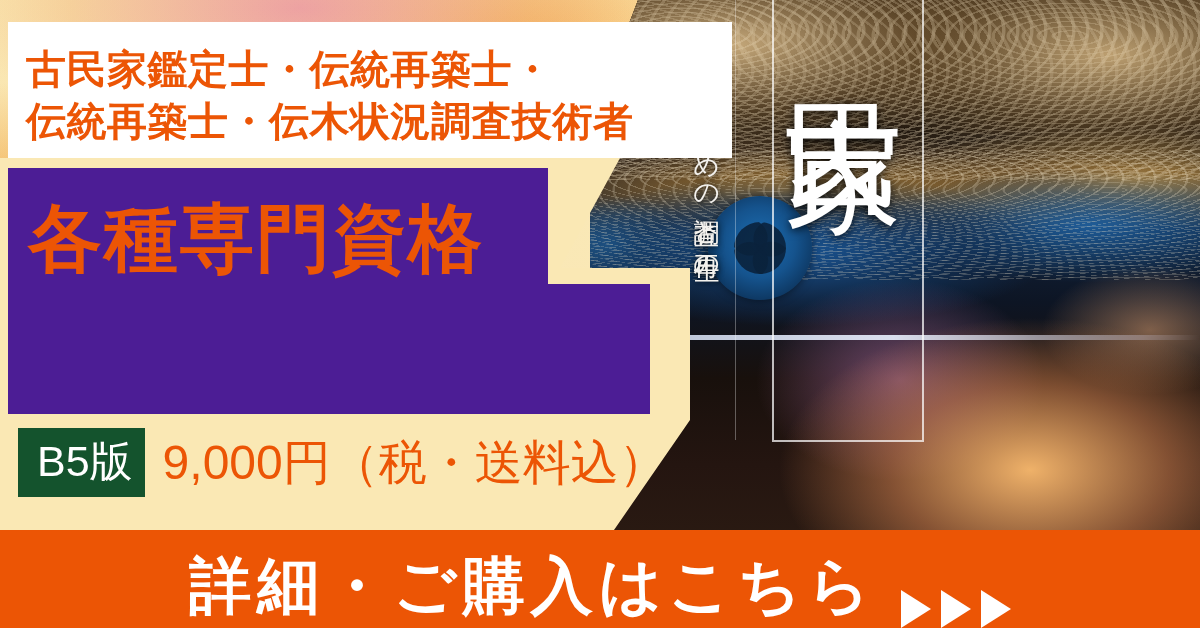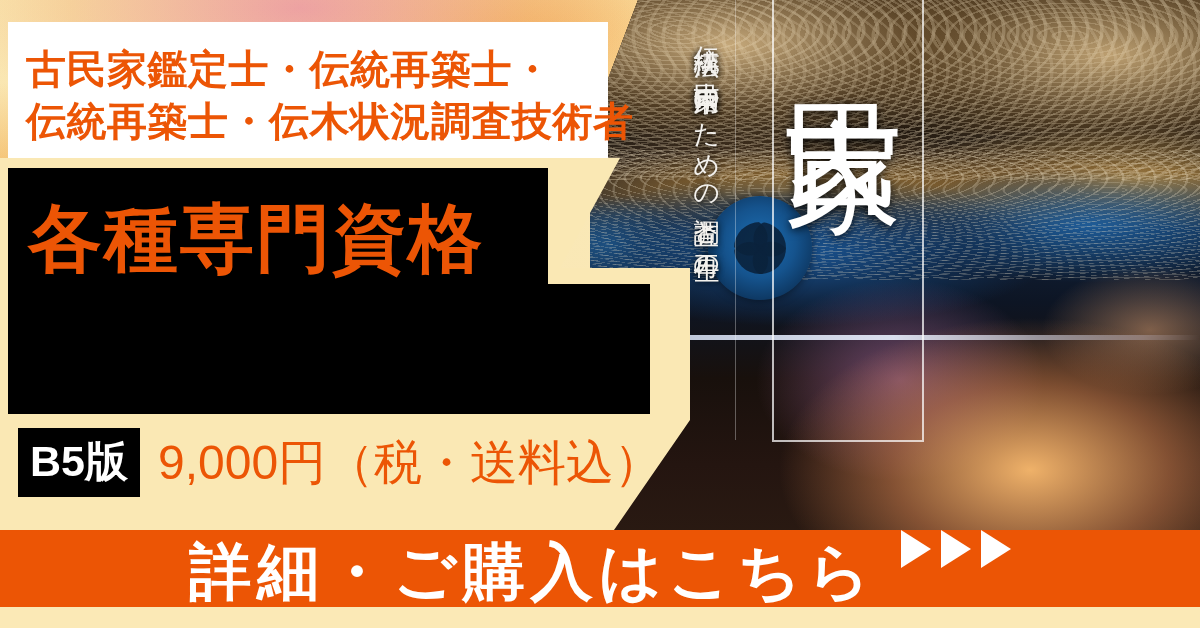--- a/index.html
+++ b/index.html
@@ -168,41 +168,41 @@
     left: 0; top: 158px;
     width: 690px; height: 372px;
     background: #fae8b4;
     clip-path: polygon(0 0, 620px 0, 560px 110px, 690px 110px, 690px 262px, 614px 372px, 0 372px);
   }
 
   
   .panel-quals {
     position: absolute;
     left: 8px; top: 22px;
-    width: 600px; height: 136px;
+    width: 724px; height: 136px;
     background: #ffffff;
   }
   .panel-quals .line {
     position: absolute;
     left: 18px;
     font-size: 40px;
     font-weight: 700;
     letter-spacing: 0.5px;
     color: #ec5505;
     white-space: nowrap;
   }
   .panel-quals .line-1 { top: 20px; }
   .panel-quals .line-2 { top: 72px; }
 
   
   .panel-head {
     position: absolute;
     left: 8px; top: 168px;
     width: 642px; height: 246px;
-    background: #000000;
+    background: #4c1d95;
     clip-path: polygon(0 0, 540px 0, 540px 116px, 642px 116px, 642px 246px, 0 246px);
   }
   .head-line {
     position: absolute;
     font-weight: 700;
     color: #ec5505;
     white-space: nowrap;
     letter-spacing: 2px;
   }
   .head-line-1 {
@@ -215,46 +215,46 @@
   }
 
   
   .price-row {
     position: absolute;
     left: 18px; top: 428px;
     display: flex;
     align-items: center;
   }
   .price-badge {
-    background: #000000;
+    background: #14532d;
     color: #ffffff;
     font-size: 43px;
-    font-weight: 700;
+    font-weight: 400;
     line-height: 1;
-    padding: 12px 12px 14px 12px;
+    padding: 12px 12px 14px 19px;
     letter-spacing: 0px;
     white-space: nowrap;
   }
   .price-text {
     margin-left: 18px;
     color: #ec5505;
     font-size: 48px;
     font-weight: 500;
     letter-spacing: 0px;
     white-space: nowrap;
   }
 
   
   .cta {
     position: absolute;
     left: 0; top: 530px;
-    width: 1200px; height: 77px;
+    width: 1200px; height: 98px;
     background: #ec5505;
     display: flex;
-    align-items: flex-start;
+    align-items: flex-end;
     justify-content: center;
   }
   .cta-text {
     color: #ffffff;
     font-size: 62px;
     font-weight: 700;
     letter-spacing: 6px;
     white-space: nowrap;
   }
   .cta-arrows {

